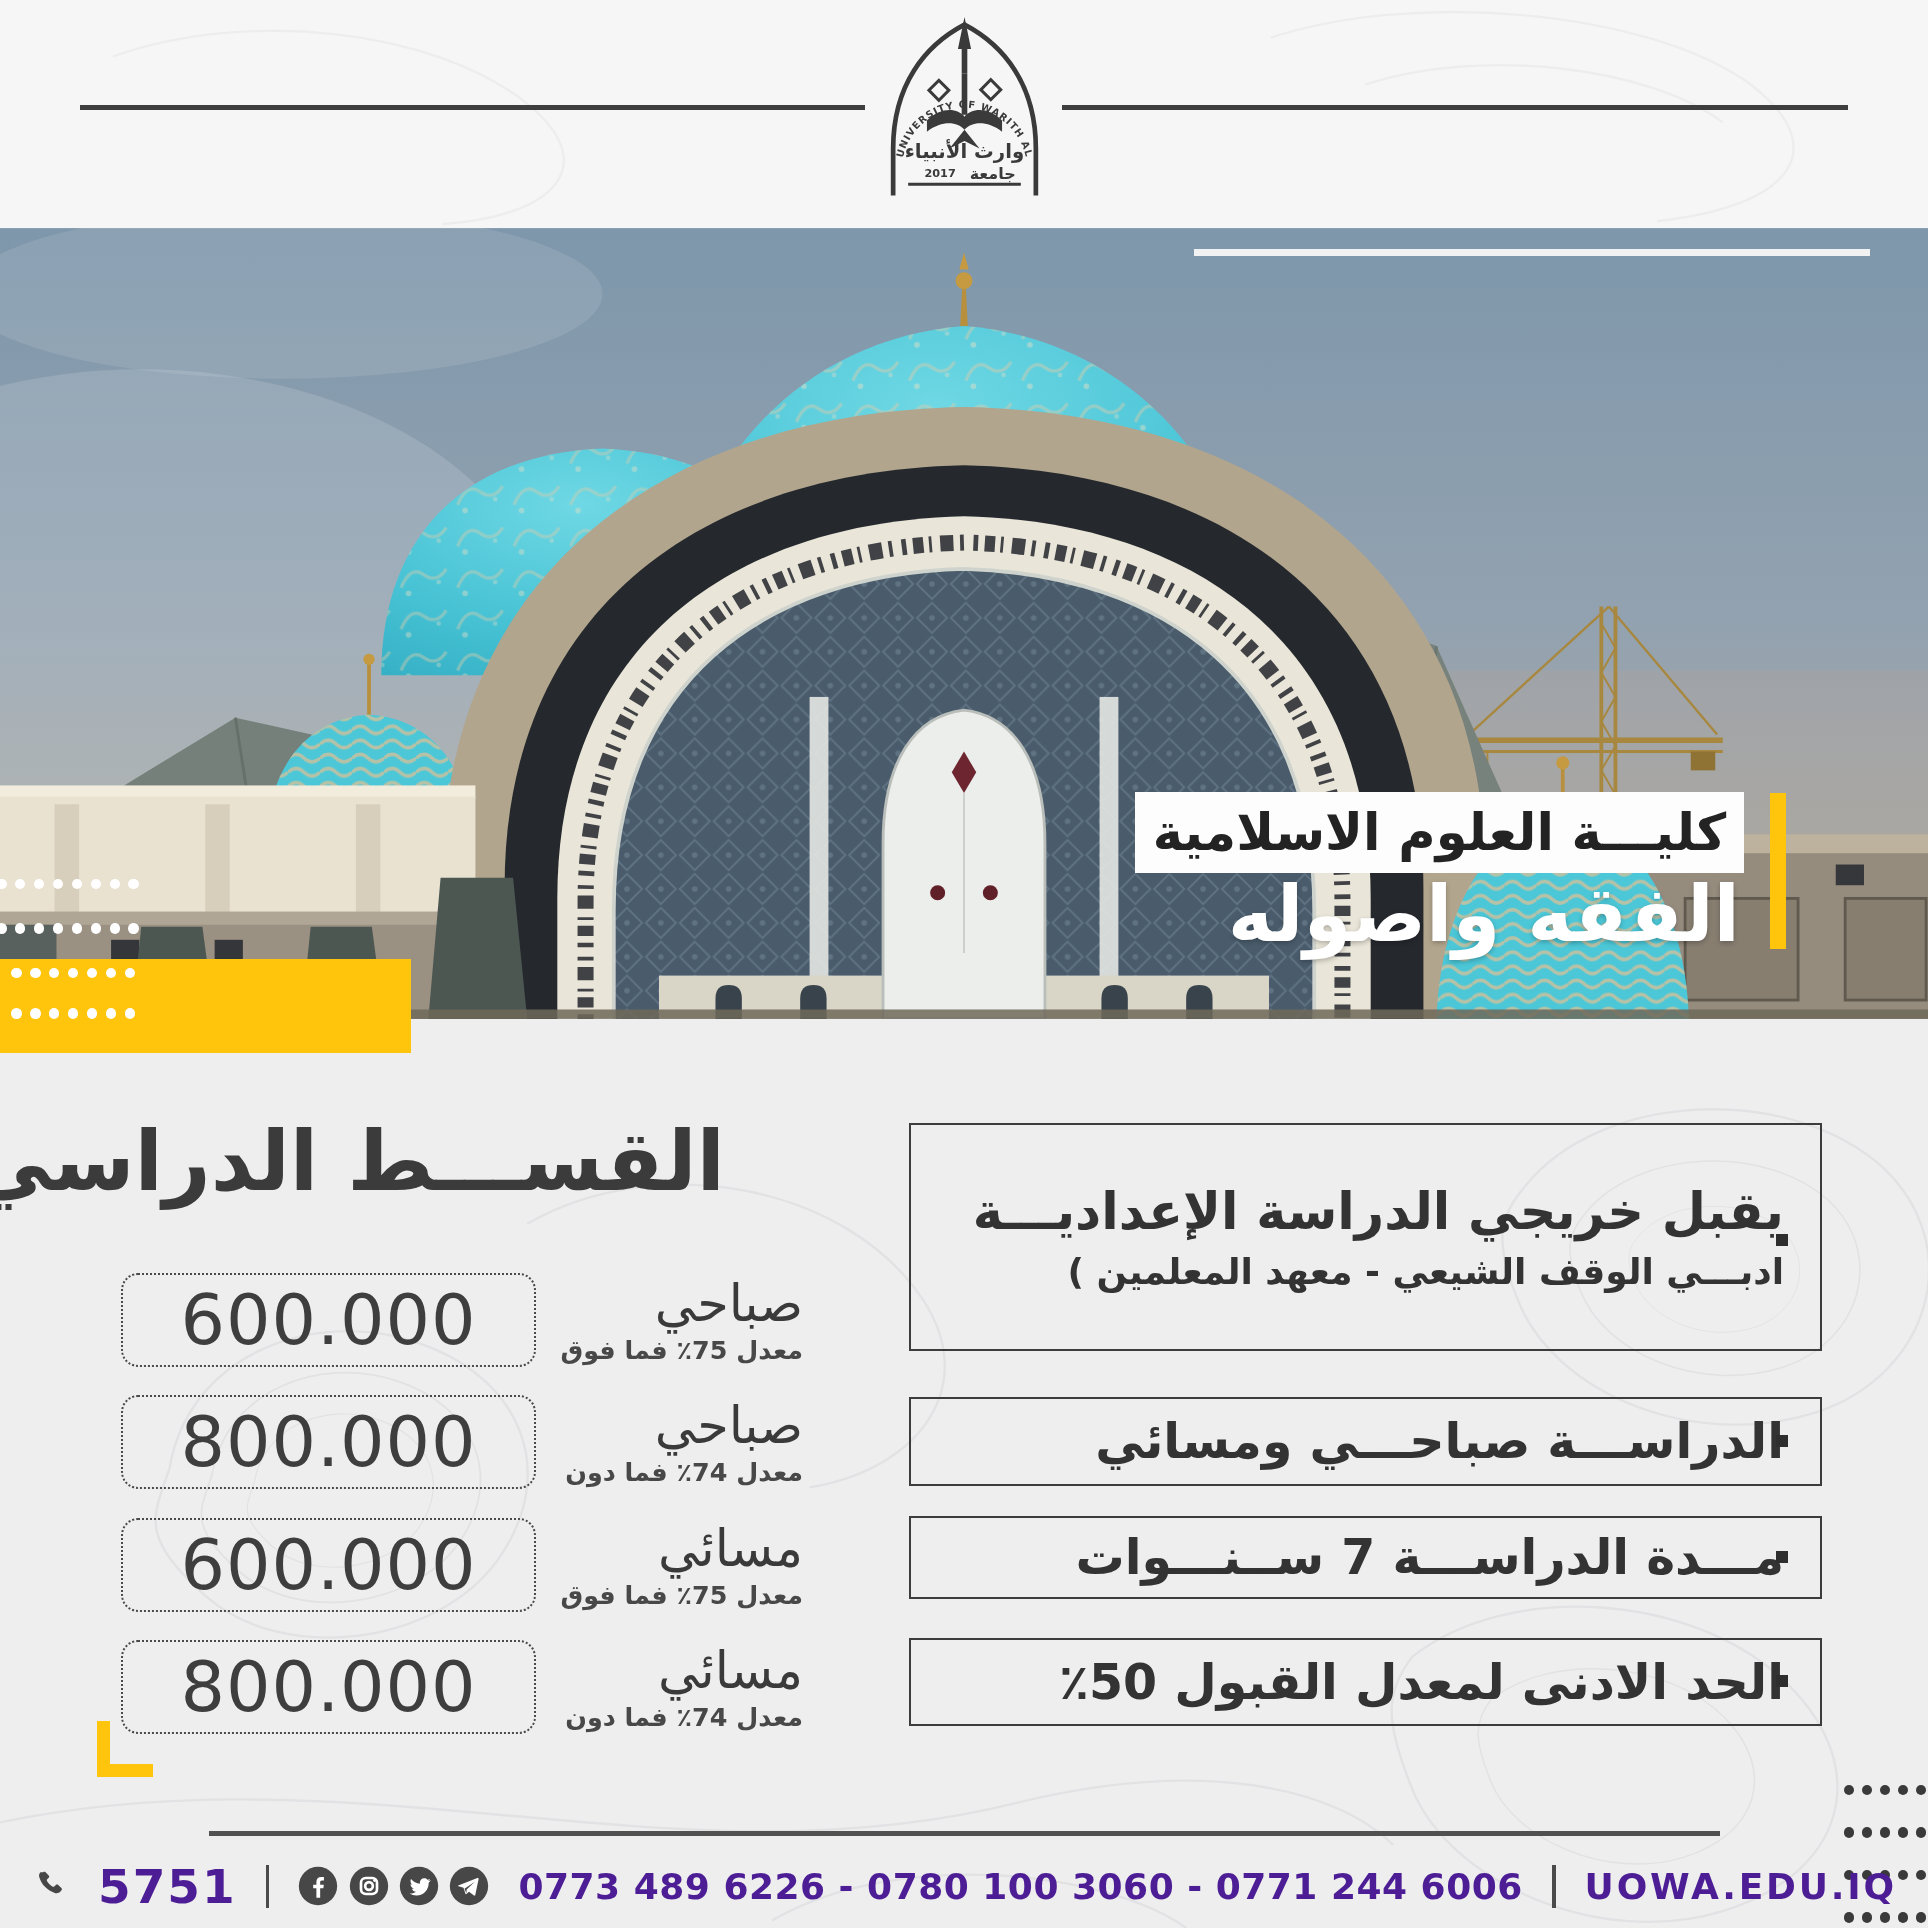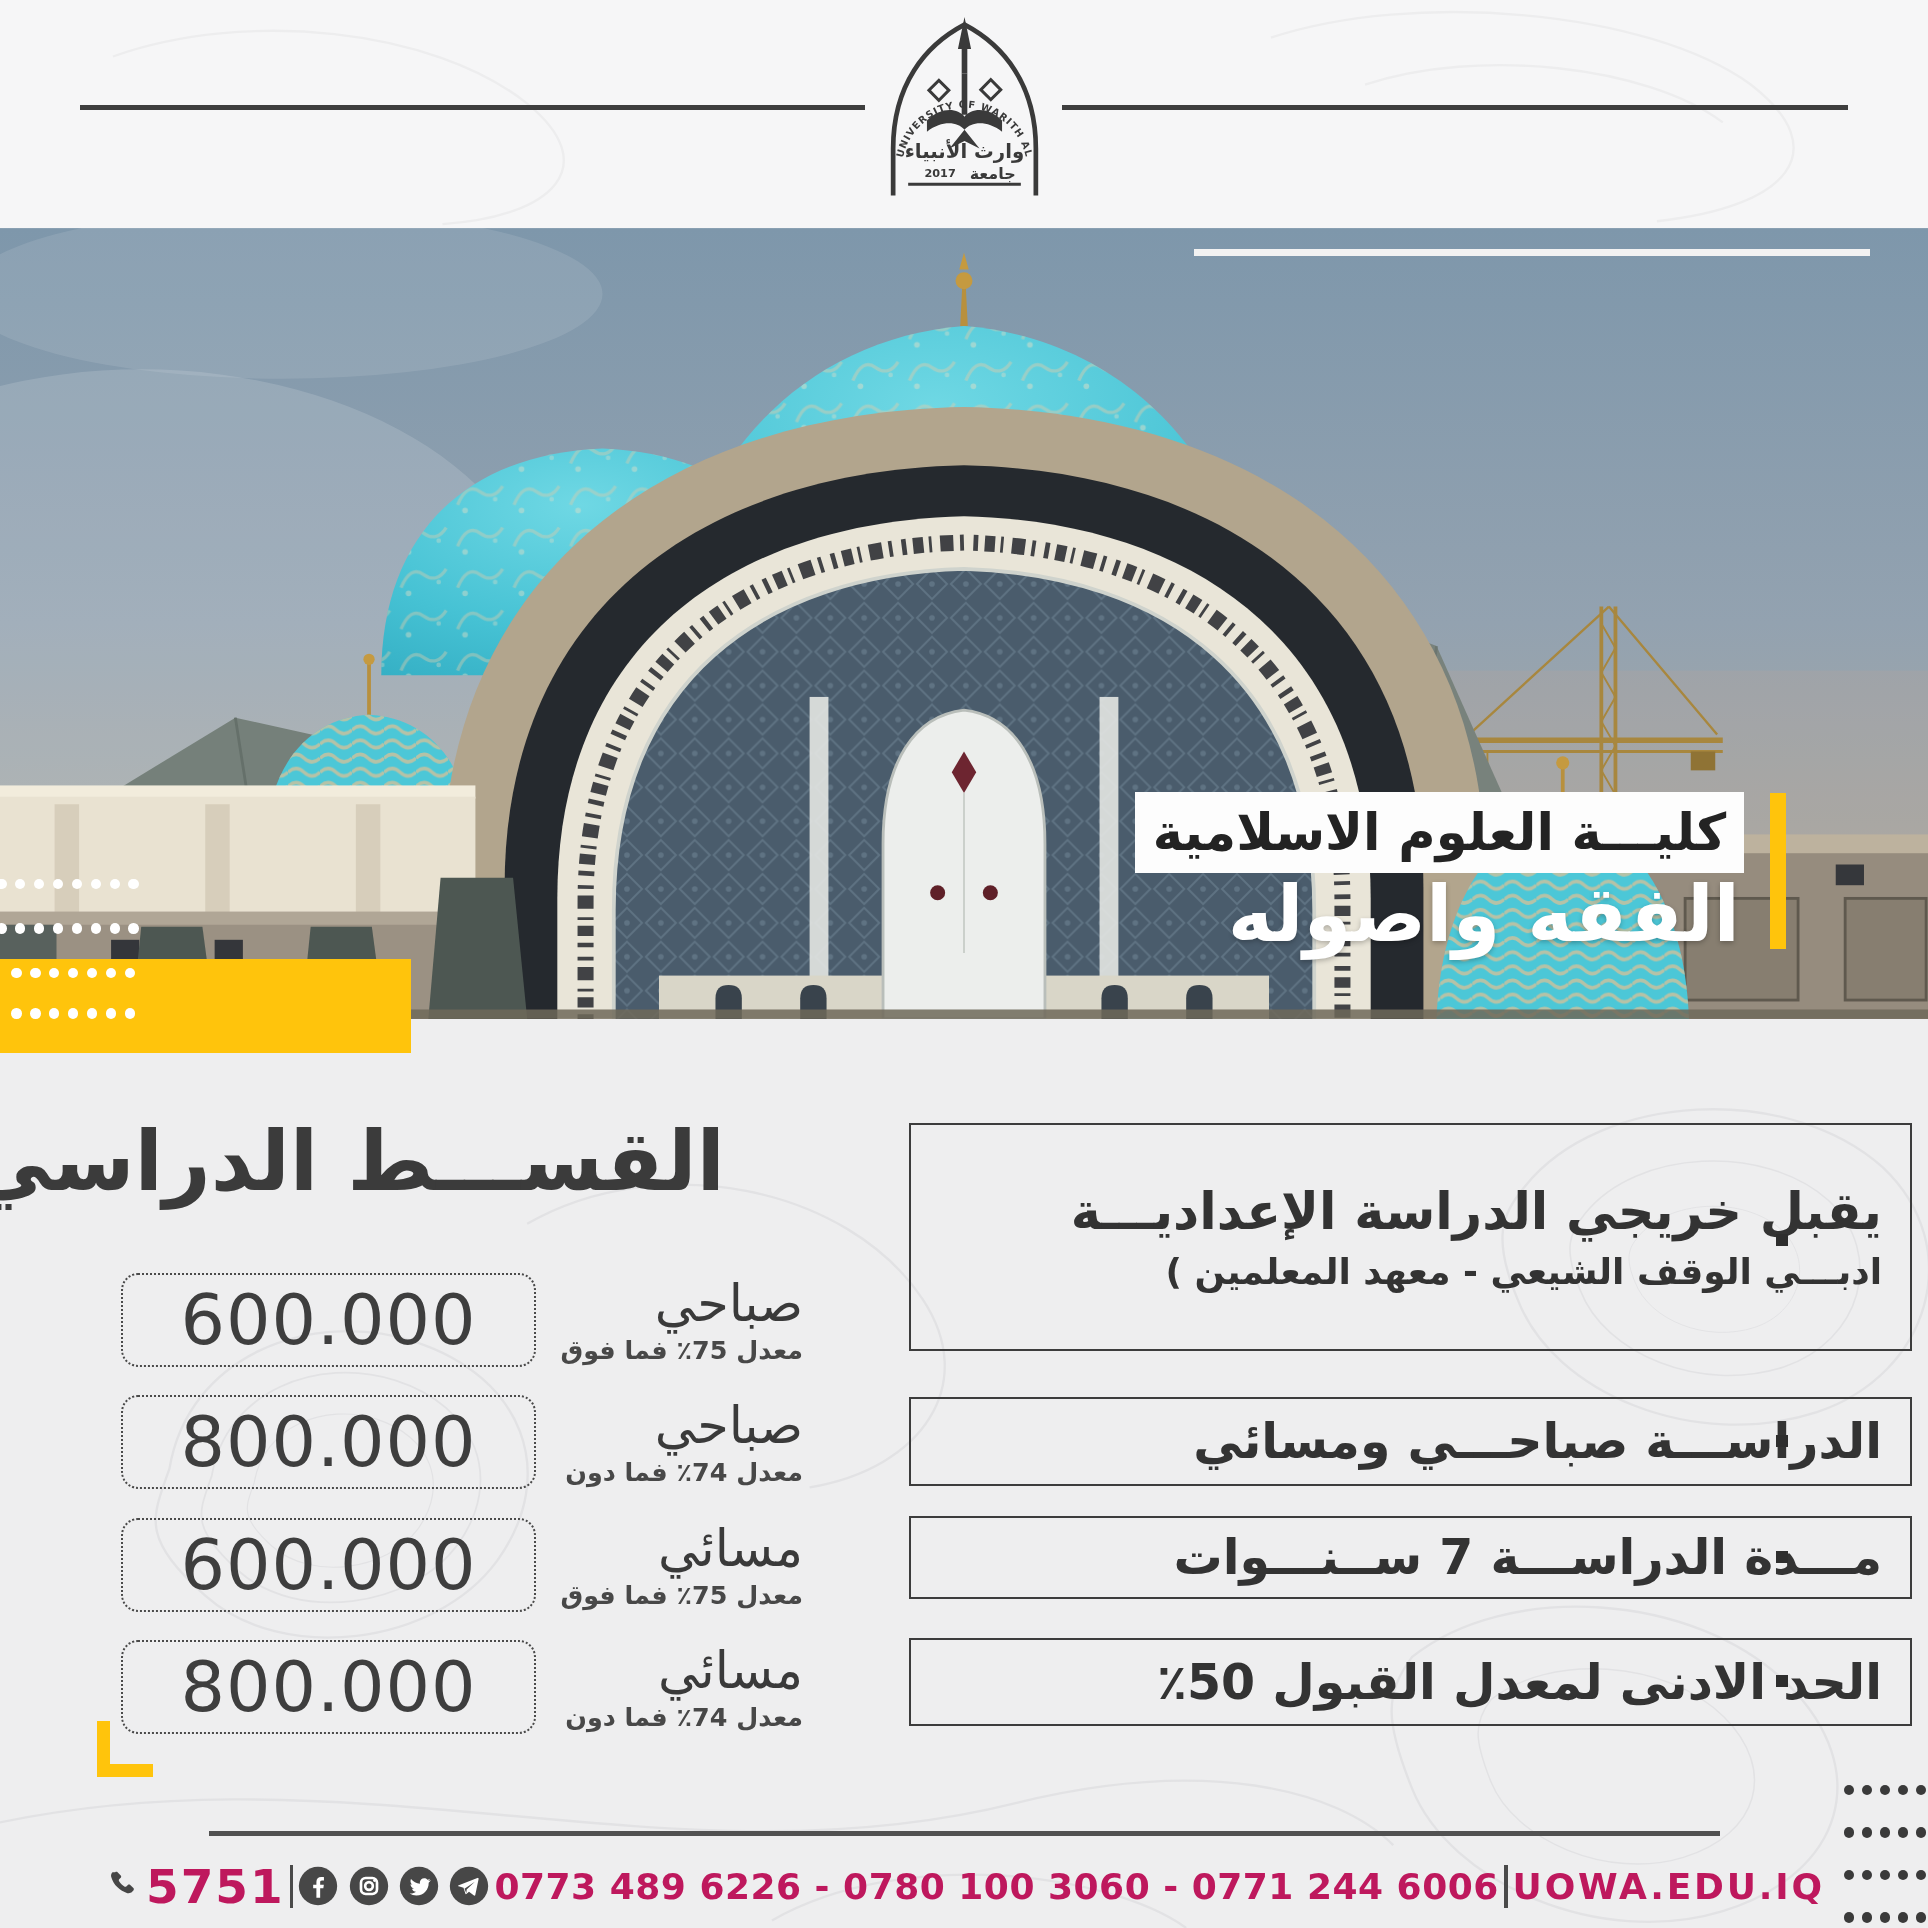--- a/index.html
+++ b/index.html
@@ -29,31 +29,31 @@
                  font-size:83px;font-weight:700;color:#3b3b3b;white-space:nowrap;}
   .amount-box{left:121px;width:411px;height:90px;border:2.8px dotted #4a4a4a;
               border-radius:17px;display:flex;align-items:center;justify-content:center;
               font-size:70px;color:#3e3e3e;letter-spacing:0.9px;}
   .shift{left:490px;width:313px;text-align:right;color:#3a3a3a;}
   .shift .main{font-size:51px;font-weight:400;line-height:1.05;}
   .shift .sub{font-size:25.4px;font-weight:600;color:#484848;margin-top:4.7px;}
   .corner-accent{left:97px;top:1721px;width:43px;height:43px;
                  border-left:13px solid #ffc40c;border-bottom:13px solid #ffc40c;}
   
-  .infobox{left:909px;width:1003px;border:2.8px solid #3c3c3c;color:#333;
-           box-sizing:border-box;padding:0 28px;display:flex;flex-direction:column;
+  .infobox{left:909px;width:913px;border:2.8px solid #3c3c3c;color:#333;
+           box-sizing:border-box;padding:0 36px;display:flex;flex-direction:column;
            justify-content:center;text-align:right;}
   .infobox .l1{font-size:51px;font-weight:700;white-space:nowrap;}
   .infobox .l2,.infobox .l3{font-size:36px;font-weight:700;white-space:nowrap;}
   .infobox.single{font-size:49px;font-weight:700;white-space:nowrap;}
   .bullet{width:12.2px;height:12.2px;background:#2e2e2e;left:1776px;}
   
   .footer-line{left:209px;top:1831px;width:1511px;height:4.7px;background:#515151;}
   .footer-row{left:0;top:1851px;width:1928px;height:70px;display:flex;direction:ltr;
-              align-items:center;justify-content:center;gap:5px;color:#be185d;}
+              align-items:center;justify-content:center;gap:29px;color:#4c1d95;}
   .footer-sep{width:3.8px;height:43px;background:#4a4a4a;}
   .short-number{font-size:47px;font-weight:600;letter-spacing:1.9px;}
   .phones{font-size:36px;font-weight:700;letter-spacing:0.5px;white-space:nowrap;}
   .website{font-size:36px;font-weight:600;letter-spacing:2.8px;}
   .social{display:flex;gap:10.4px;align-items:center;}
 </style>
 </head>
 <body>
 
 <div class="canvas">

